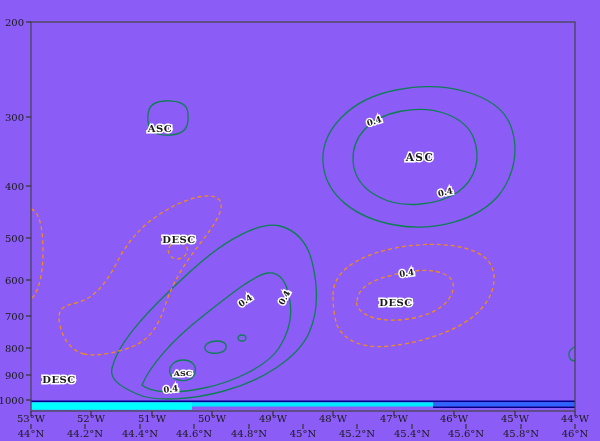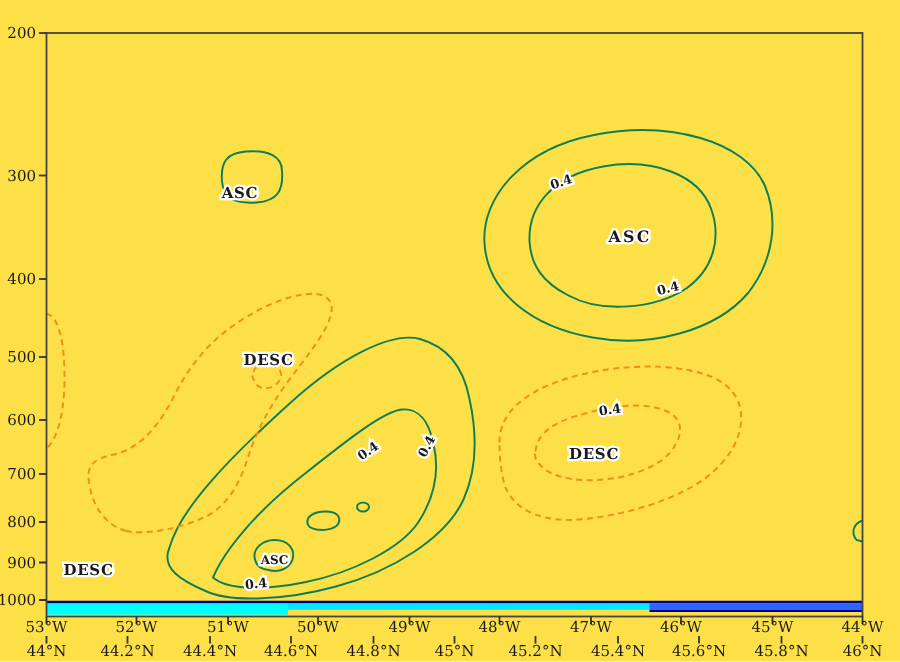--- a/index.html
+++ b/index.html
@@ -1,17 +1,17 @@
 <!DOCTYPE html>
 <html><head>
 <meta charset="utf-8">
 <style>
   html,body{margin:0;padding:0;background:#ffffff;}
   .stage{
-    position:relative;width:600px;height:441px;background:#fde047;overflow:hidden;
+    position:relative;width:600px;height:441px;background:#8b5cf6;overflow:hidden;
     font-family:"DejaVu Serif","Liberation Serif",serif;
   }
   svg{display:block;}
   text{font-family:"DejaVu Serif","Liberation Serif",serif;fill:#1a1a1a;}
   .tick-label{font-size:10px;}
   .contour-label{paint-order:stroke;stroke:#ffffff;stroke-width:3px;font-weight:bold;}
 </style>
 </head>
 <body>
 

